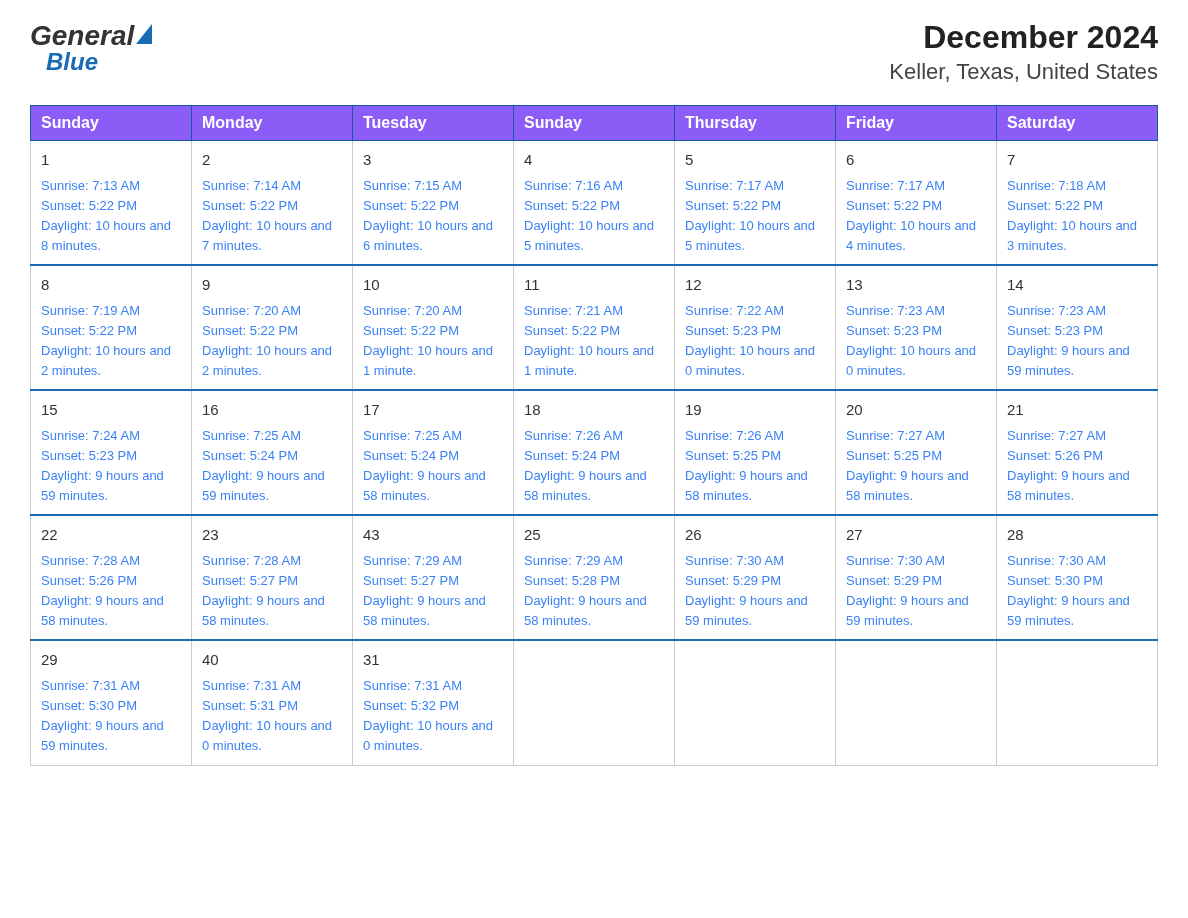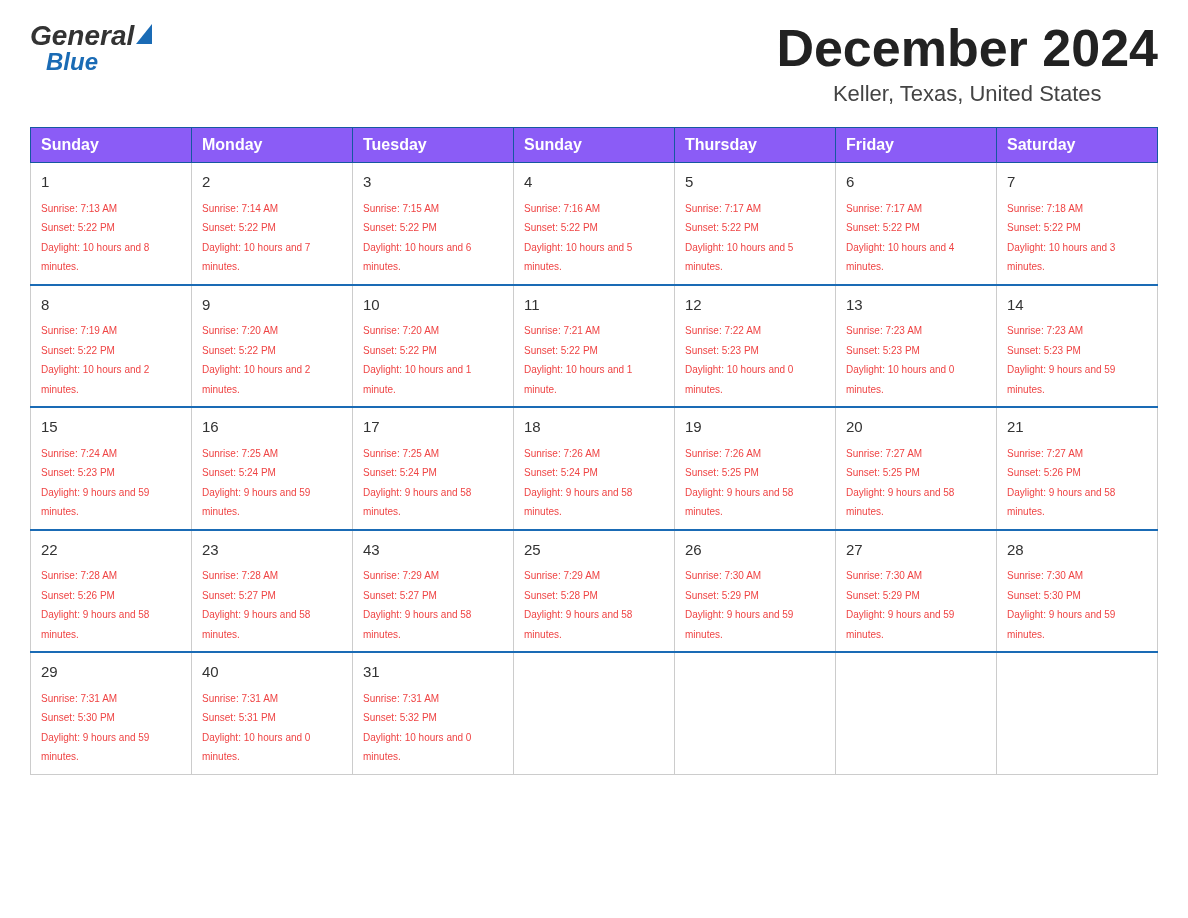--- a/index.html
+++ b/index.html
@@ -13,21 +13,21 @@
     .header {
       display: flex;
       justify-content: space-between;
       align-items: flex-start;
       margin-bottom: 20px;
     }
     .title-section {
       text-align: right;
     }
     .month-title {
-      font-size: 52px;
+      font-size: 32px;
       font-weight: bold;
       color: #222;
       line-height: 1.1;
     }
     .location {
       font-size: 22px;
       color: #444;
       margin-top: 4px;
       text-align: center;
     }
@@ -56,22 +56,22 @@
       line-height: 1.5;
     }
     .day-number {
       font-size: 15px;
       font-weight: normal;
       color: #333;
       display: block;
       margin-bottom: 4px;
     }
     .day-info {
-      font-size: 10px;
-      color: #ef4444;
+      font-size: 13px;
+      color: #3b82f6;
       line-height: 1.55;
     }
     .calendar-table tr:not(:last-child) td {
       border-bottom: 2px solid #1a6bb5;
     }
     .logo-container {
       display: flex;
       flex-direction: column;
       align-items: flex-start;
     }

